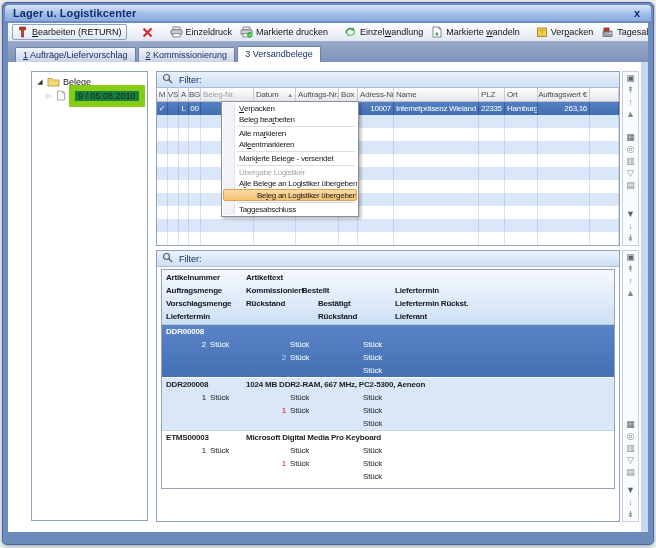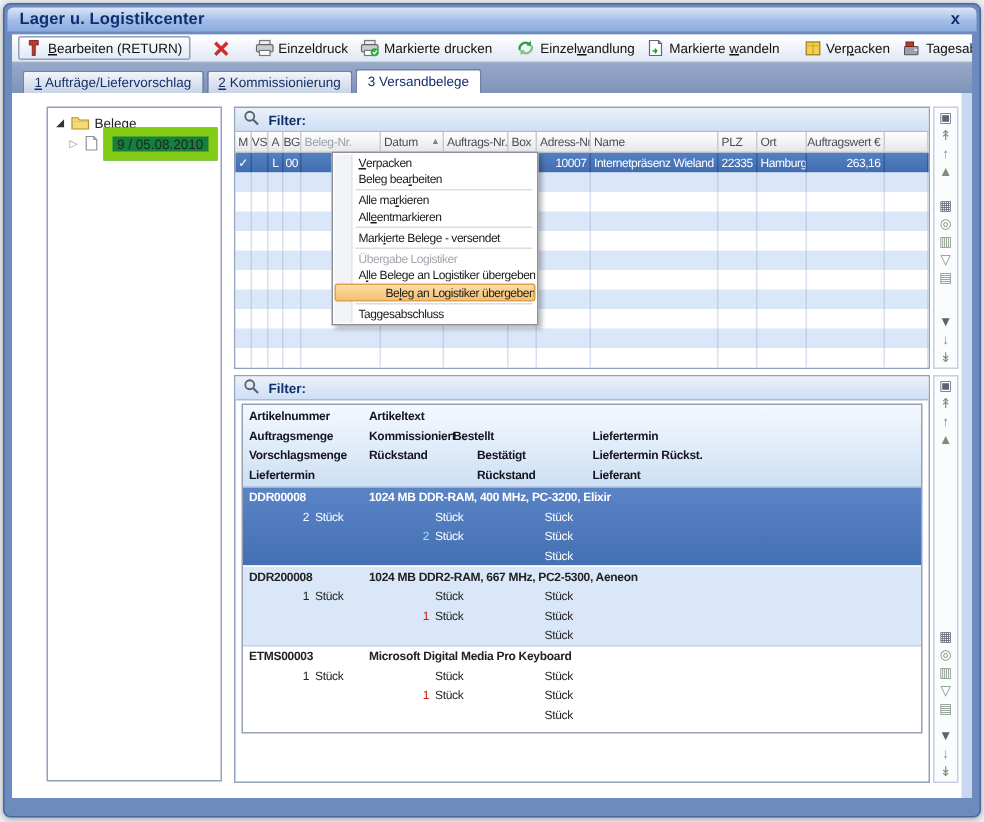--- a/index.html
+++ b/index.html
@@ -39,21 +39,21 @@
   .tree-root{padding-left:4px;}
   .tree-child{padding-left:13px;}
   .expander{font-size:7px;color:#333;width:8px;text-align:center;}
   .expander.closed{color:#8a95a5;}
   .tree-childbox{border:6px solid #84cc16;padding:0 3px;line-height:10px;background:#15803d;}
 
   
   .topbox{position:absolute;left:148px;top:48px;width:464px;height:175px;border:1px solid #92a2bd;
     background:#fff;box-sizing:border-box;}
   .filterbar{height:15px;background:linear-gradient(#eaf1fb,#cfdff5);border-bottom:1px solid #a9bdd9;
-    display:flex;align-items:center;padding:0 5px;font-size:9px;font-weight:bold;color:#10306a;gap:6px;}
+    display:flex;align-items:center;padding:0 5px;font-size:9px;font-weight:normal;color:#10306a;gap:6px;}
   .gheader{display:flex;height:13px;background:linear-gradient(#ffffff,#e7e7ea);border-bottom:1px solid #b9bfc9;}
   .gh{font-size:8px;color:#4c4c58;border-right:1px solid #c9ccd4;display:flex;align-items:center;
     padding:0 2px;box-sizing:border-box;overflow:hidden;white-space:nowrap;letter-spacing:-.2px;}
   .gh.muted span{color:#9aa0aa;}
   .sortarrow{margin-left:auto;font-size:6px;color:#7b8694;}
   .grow{display:flex;height:13px;background:linear-gradient(#5480c3,#416db1);color:#fff;}
   .gc{font-size:8px;display:flex;align-items:center;padding:0 2px;border-right:1px solid rgba(25,45,95,.38);
     box-sizing:border-box;overflow:hidden;white-space:nowrap;letter-spacing:-.3px;}
   .erow{display:flex;height:13px;}
   .erow.b{background:#d9e7f8;}
@@ -495,21 +495,20 @@
             <span class="bh" style="left: 84px; top: 29px;">Rückstand</span>
             <span class="bh" style="left: 156px; top: 29px;">Bestätigt</span>
             <span class="bh" style="left: 233px; top: 29px;">Liefertermin Rückst.</span>
             <span class="bh" style="left: 4px; top: 42px;">Liefertermin</span>
             <span class="bh" style="left: 156px; top: 42px;">Rückstand</span>
             <span class="bh" style="left: 233px; top: 42px;">Lieferant</span>
           </div>
         <div>
             <div class="block selected">
               <span class="bl b" style="left: 4px; top: 2px;">DDR00008</span>
-              <span class="bl b" style="left: 84px; top: 2px;">1024 MB DDR-RAM, 400 MHz, PC-3200, Elixir</span>
               <span class="bl num " style="left: 4px; top: 15px; width: 40px;">2</span>
               <span class="bl " style="left: 48px; top: 15px;">Stück</span>
               <span class="bl " style="left: 128px; top: 15px;">Stück</span>
               <span class="bl " style="left: 201px; top: 15px;">Stück</span>
               <span class="bl num cyan" style="left: 84px; top: 28px; width: 40px;">2</span>
               <span class="bl " style="left: 128px; top: 28px;">Stück</span>
               <span class="bl " style="left: 201px; top: 28px;">Stück</span>
               <span class="bl " style="left: 201px; top: 41px;">Stück</span>
             </div>
             <div class="block alt">

